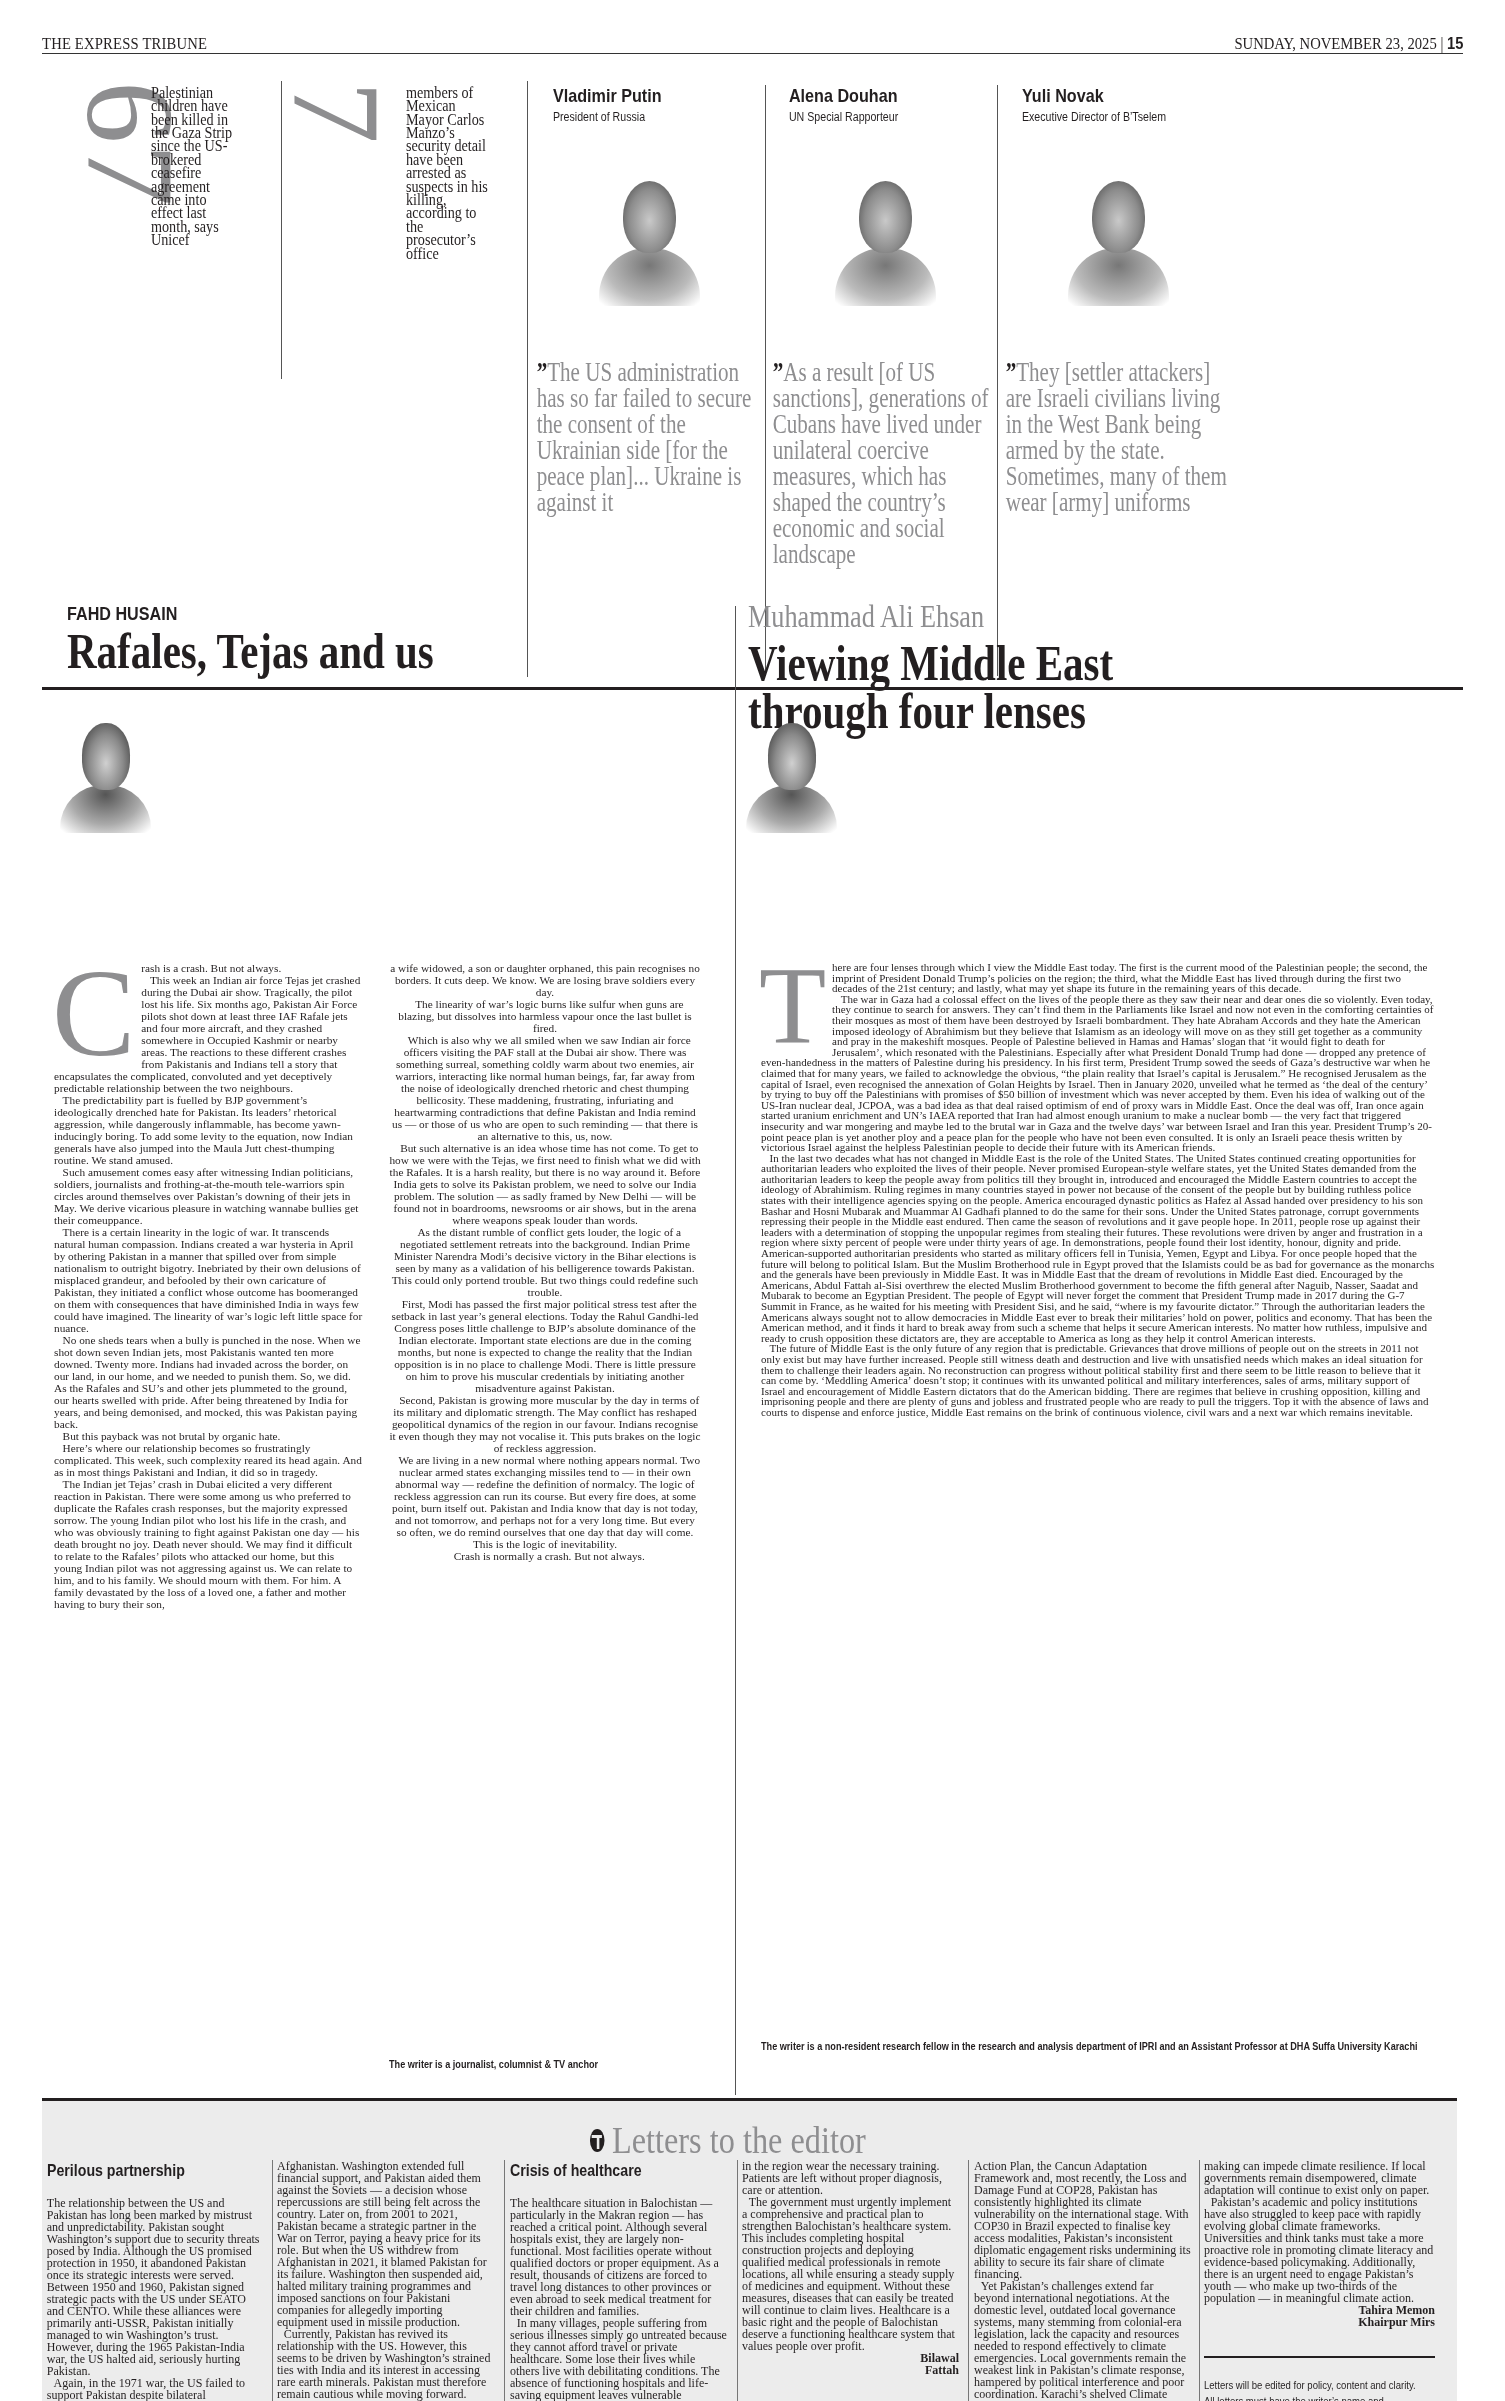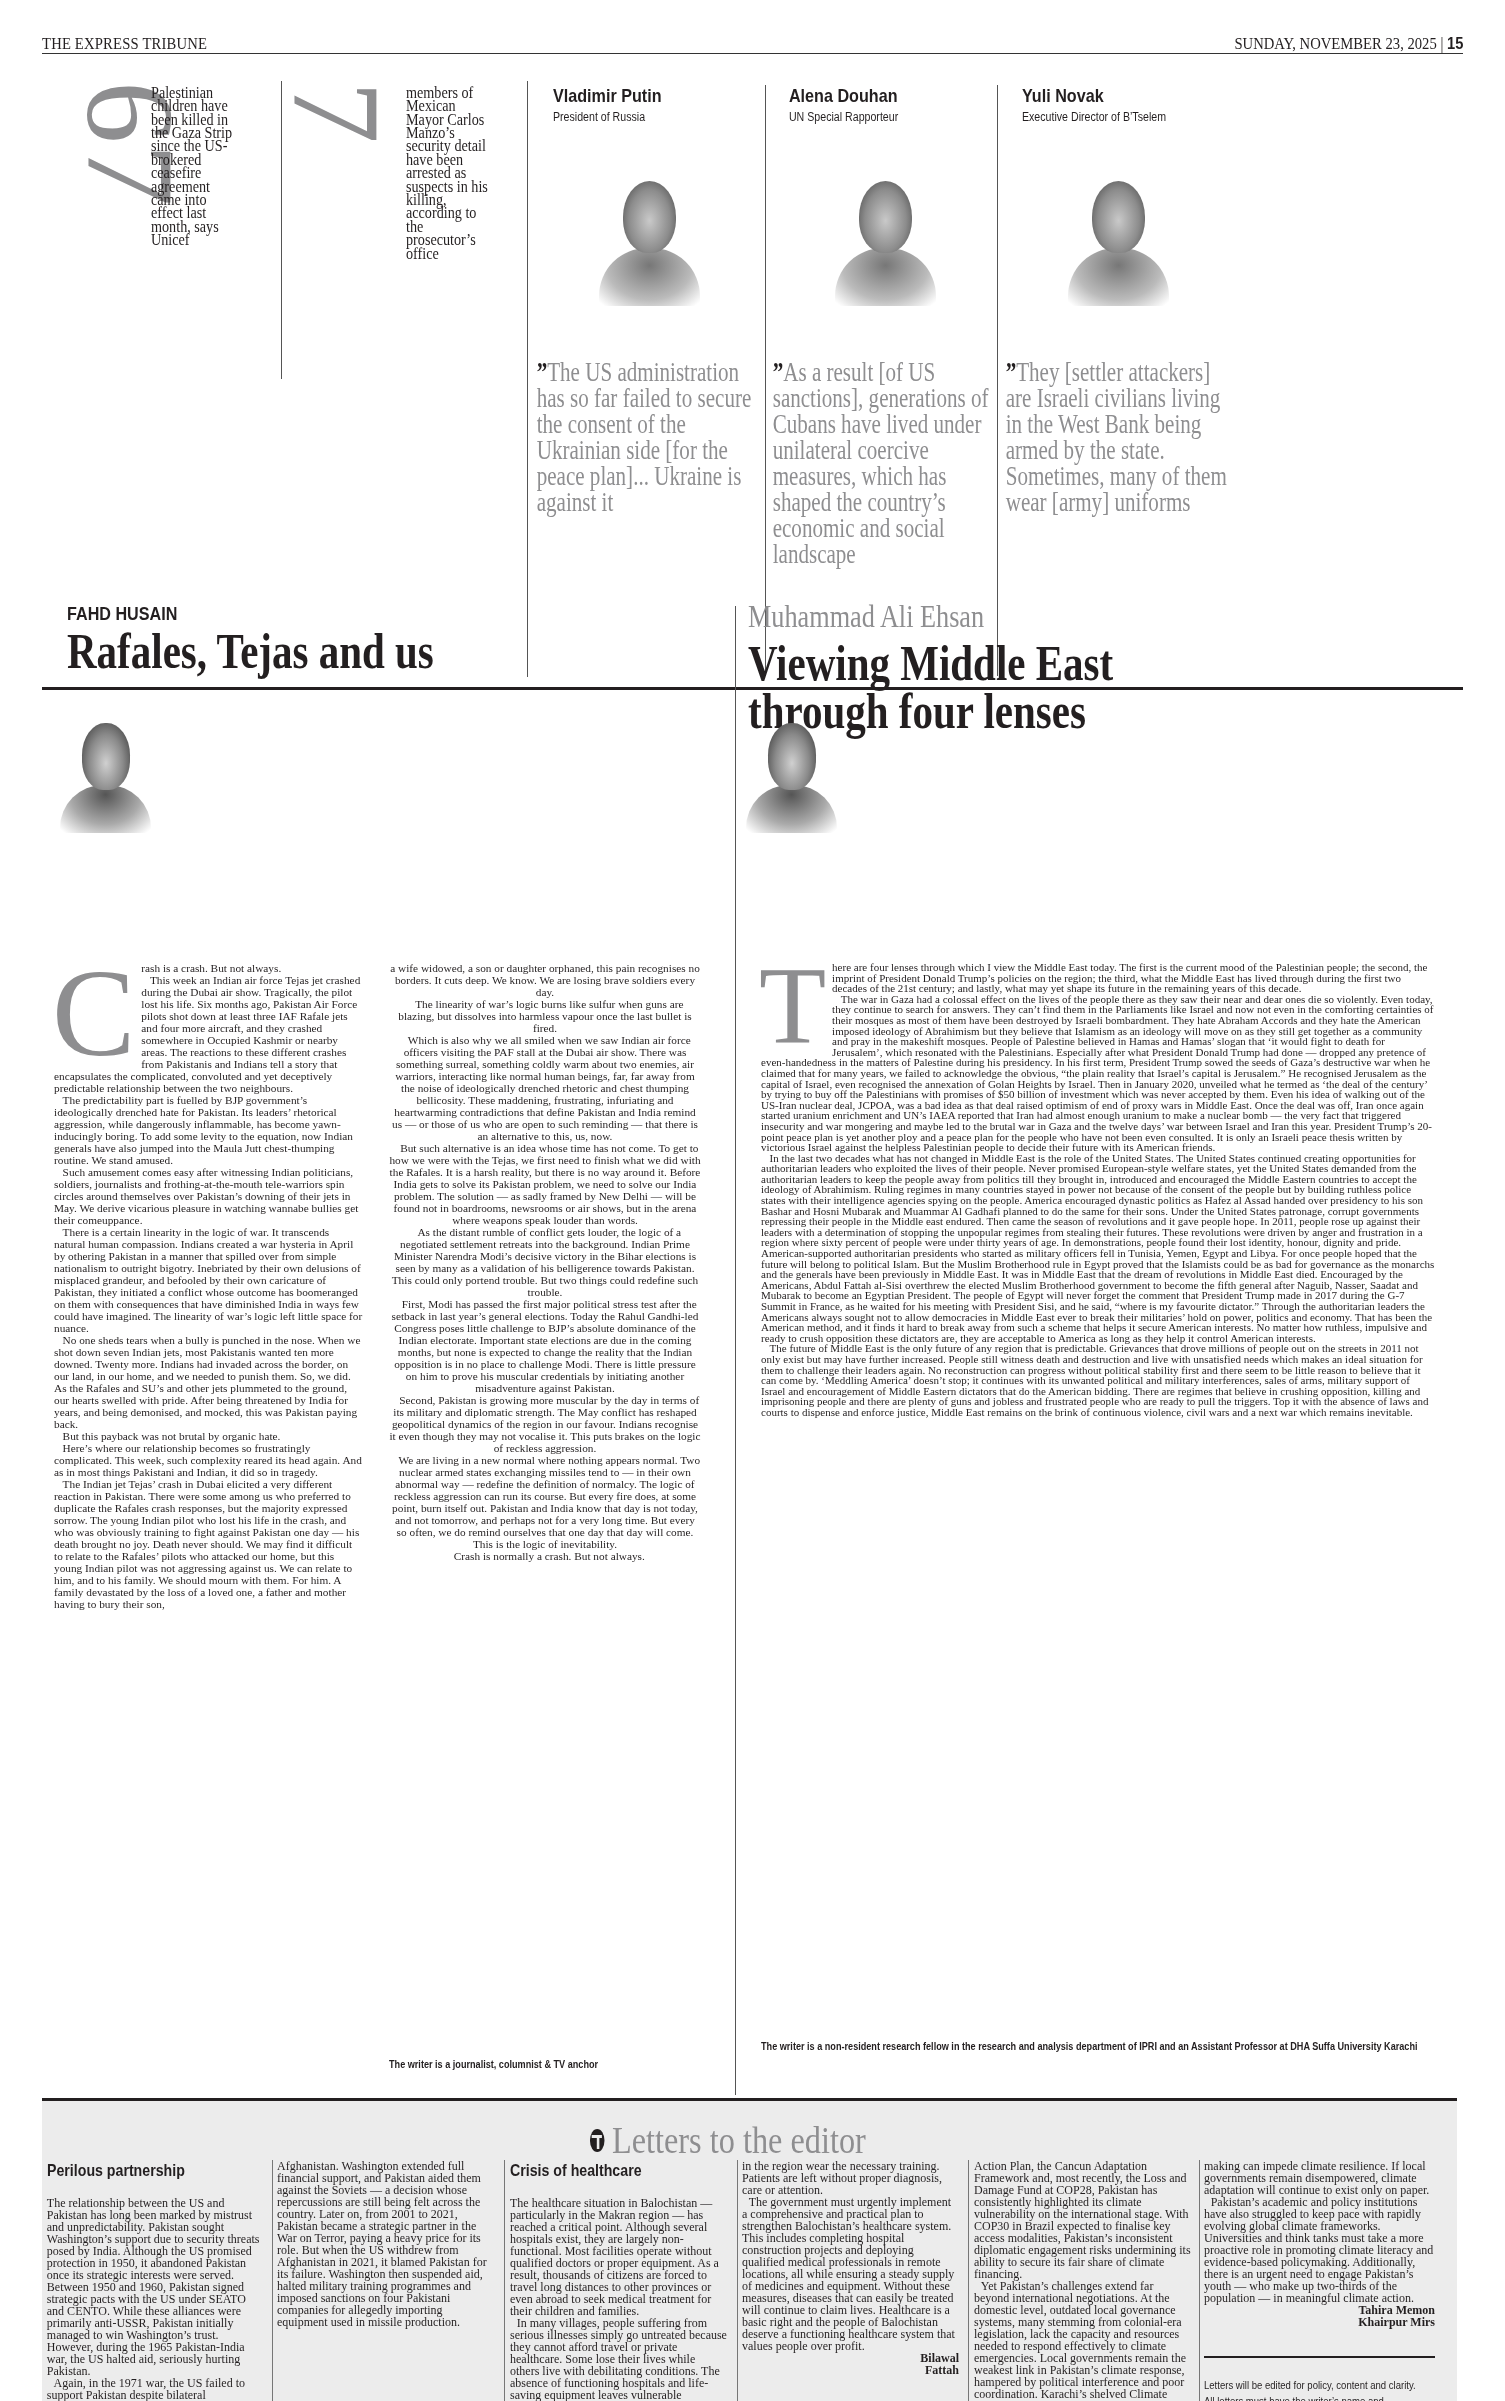--- a/index.html
+++ b/index.html
@@ -179,20 +179,21 @@
   </div>
 
   <div class="lcol" style="left:4.8px;">
     <div class="lhead">Perilous partnership</div>
     <p class="first">The relationship between the US and Pakistan has long been marked by mistrust and unpredictability. Pakistan sought Washington’s support due to security threats posed by India. Although the US promised protection in 1950, it abandoned Pakistan once its strategic interests were served. Between 1950 and 1960, Pakistan signed strategic pacts with the US under SEATO and CENTO. While these alliances were primarily anti-USSR, Pakistan initially managed to win Washington’s trust. However, during the 1965 Pakistan-India war, the US halted aid, seriously hurting Pakistan.</p>
     <p>Again, in the 1971 war, the US failed to support Pakistan despite bilateral obligations. In 1979, the US once again drew closer to Pakistan, making it a frontline state in the effort to contain communism and defeat the Soviet Union in</p>
   </div>
   <div class="ldiv" style="left:230px;"></div>
   <div class="lcol" style="left:235px;">
     <p class="first">Afghanistan. Washington extended full financial support, and Pakistan aided them against the Soviets — a decision whose repercussions are still being felt across the country. Later on, from 2001 to 2021, Pakistan became a strategic partner in the War on Terror, paying a heavy price for its role. But when the US withdrew from Afghanistan in 2021, it blamed Pakistan for its failure. Washington then suspended aid, halted military training programmes and imposed sanctions on four Pakistani companies for allegedly importing equipment used in missile production.</p>
+    <p>Currently, Pakistan has revived its relationship with the US. However, this seems to be driven by Washington’s strained ties with India and its interest in accessing rare earth minerals. Pakistan must therefore remain cautious while moving forward.</p>
 
   </div>
   <div class="ldiv" style="left:462px;"></div>
 
   <div class="lcol" style="left:468px;">
     <div class="lhead">Crisis of healthcare</div>
     <p class="first">The healthcare situation in Balochistan — particularly in the Makran region — has reached a critical point. Although several hospitals exist, they are largely non-functional. Most facilities operate without qualified doctors or proper equipment. As a result, thousands of citizens are forced to travel long distances to other provinces or even abroad to seek medical treatment for their children and families.</p>
     <p>In many villages, people suffering from serious illnesses simply go untreated because they cannot afford travel or private healthcare. Some lose their lives while others live with debilitating conditions. The absence of functioning hospitals and life-saving equipment leaves vulnerable communities with nowhere to turn. Crucial medical services are unavailable in most hospitals across Makran while many doctors posted</p>
   </div>
   <div class="ldiv" style="left:695px;"></div>

